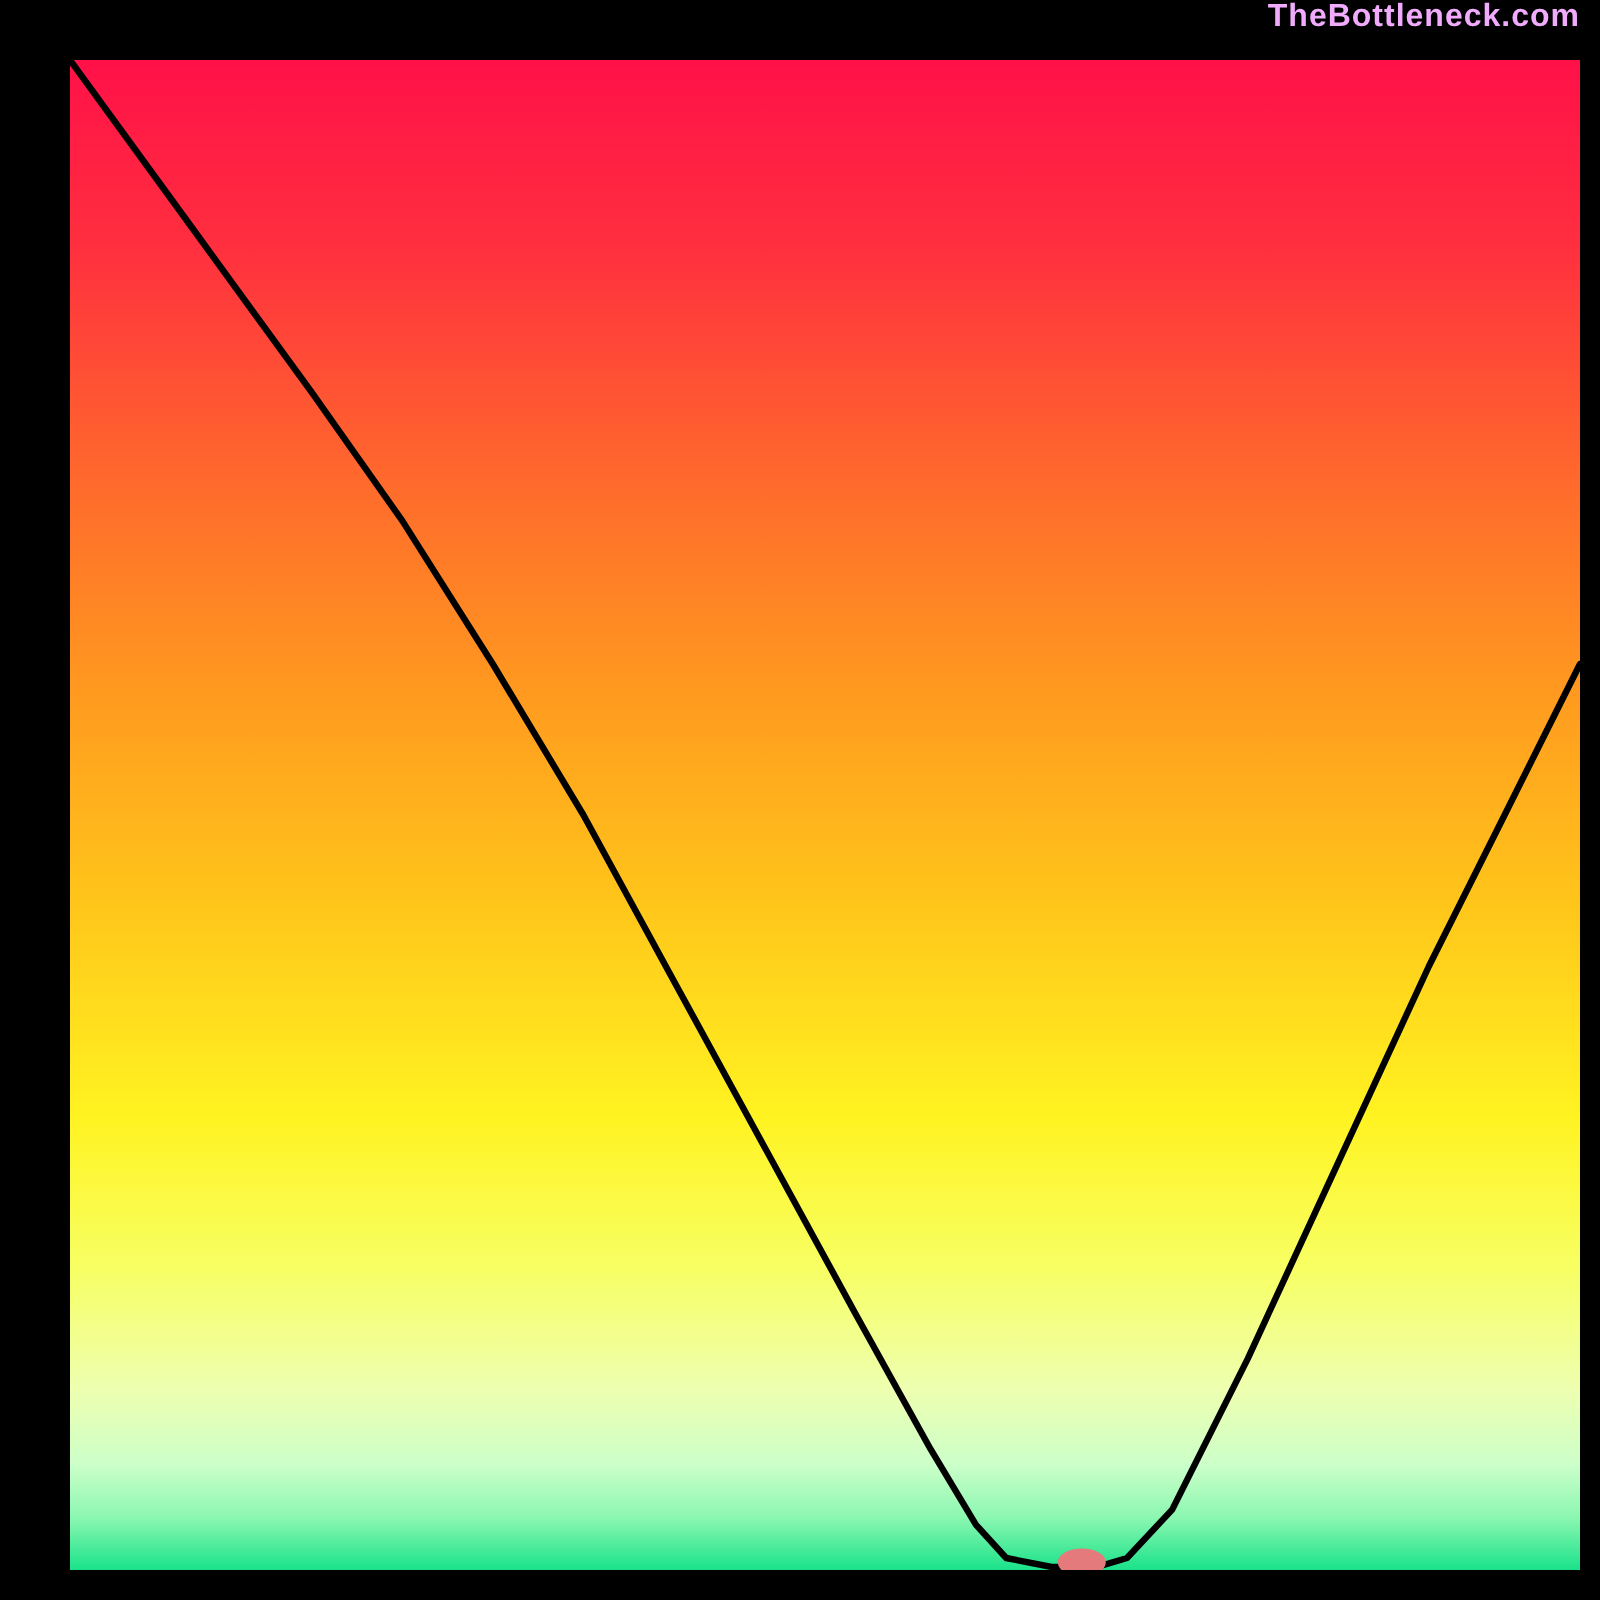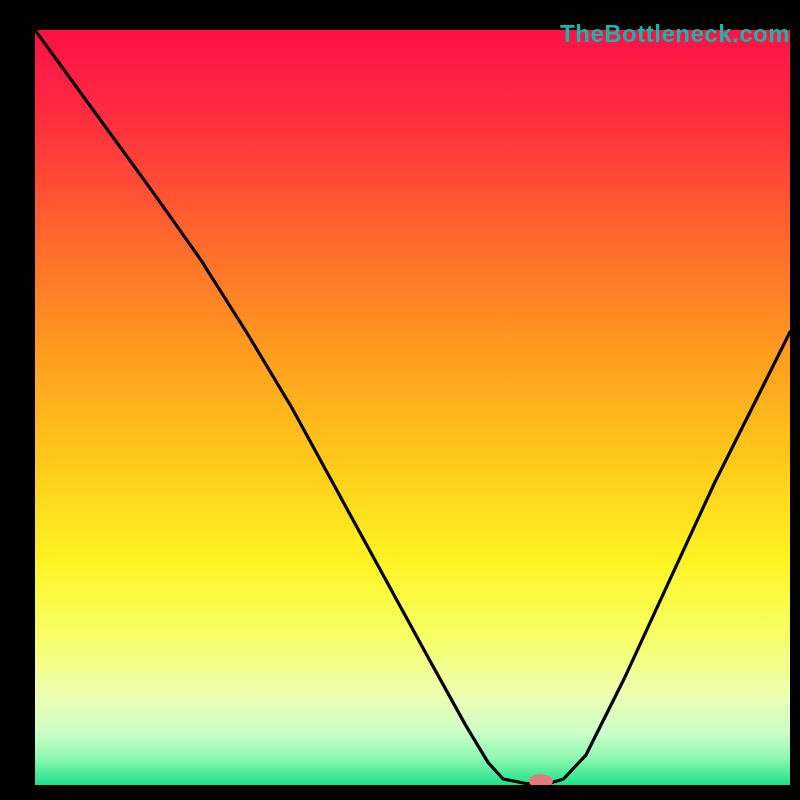--- a/index.html
+++ b/index.html
@@ -10,24 +10,24 @@
     background: #000000;
     font-family: Arial, Helvetica, sans-serif;
   }
   .frame {
     position: relative;
     width: 800px;
     height: 800px;
   }
   .watermark {
     position: absolute;
-    top: 20px;
+    top: 0;
     right: 10px;
-    color: #14b8a6;
-    font-size: 24px;
+    color: #f0abfc;
+    font-size: 16px;
     font-weight: 600;
     letter-spacing: 0.5px;
     z-index: 20;
   }
   .svg-wrap {
     position: absolute;
     top: 0;
     left: 0;
   }
 </style>

